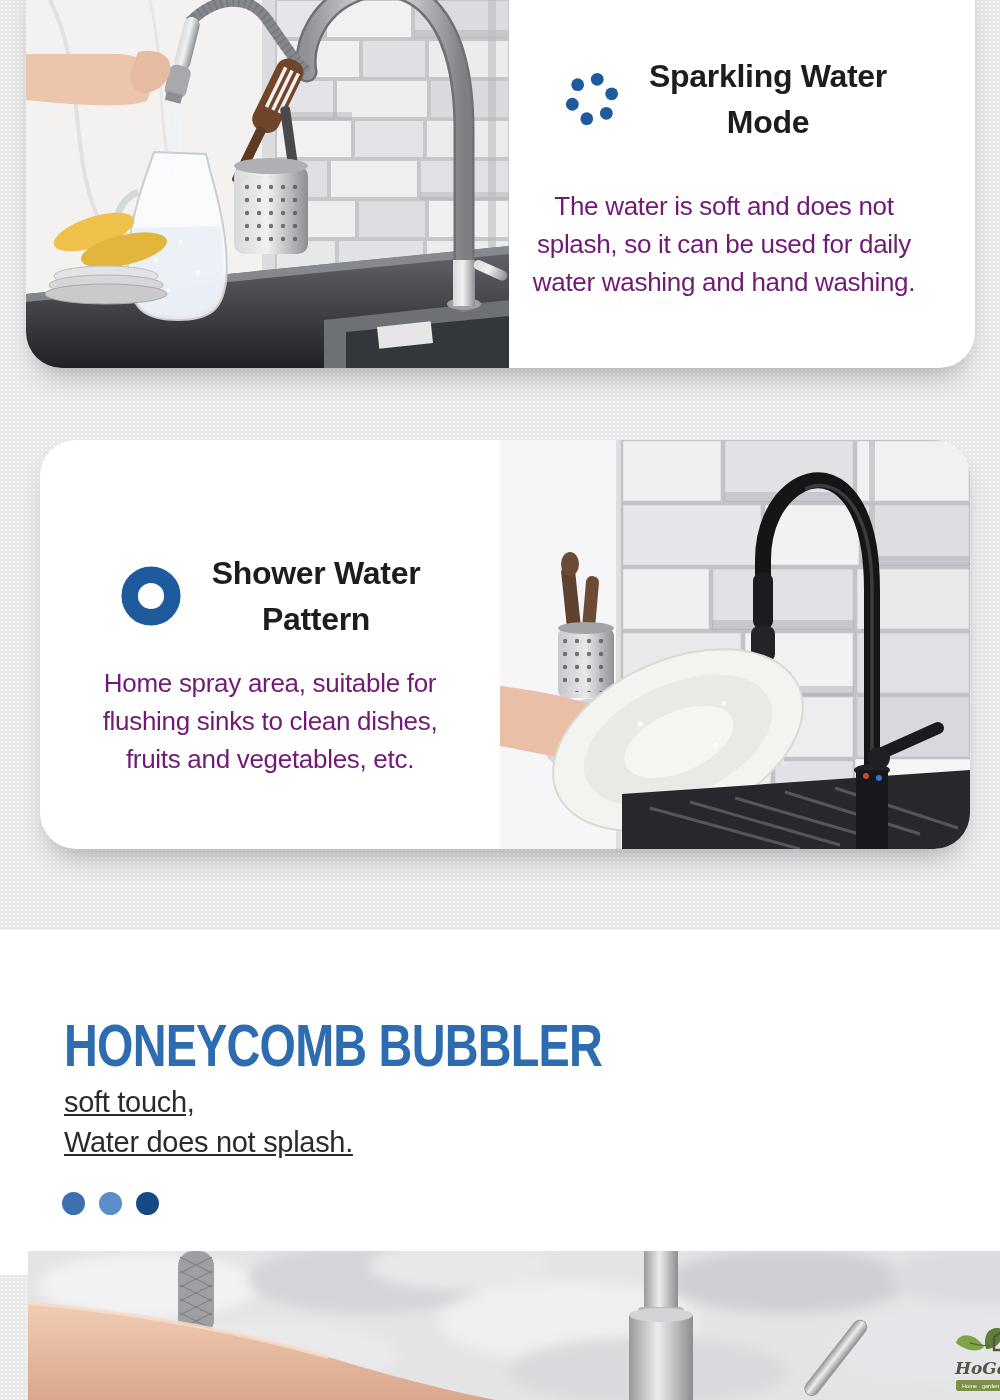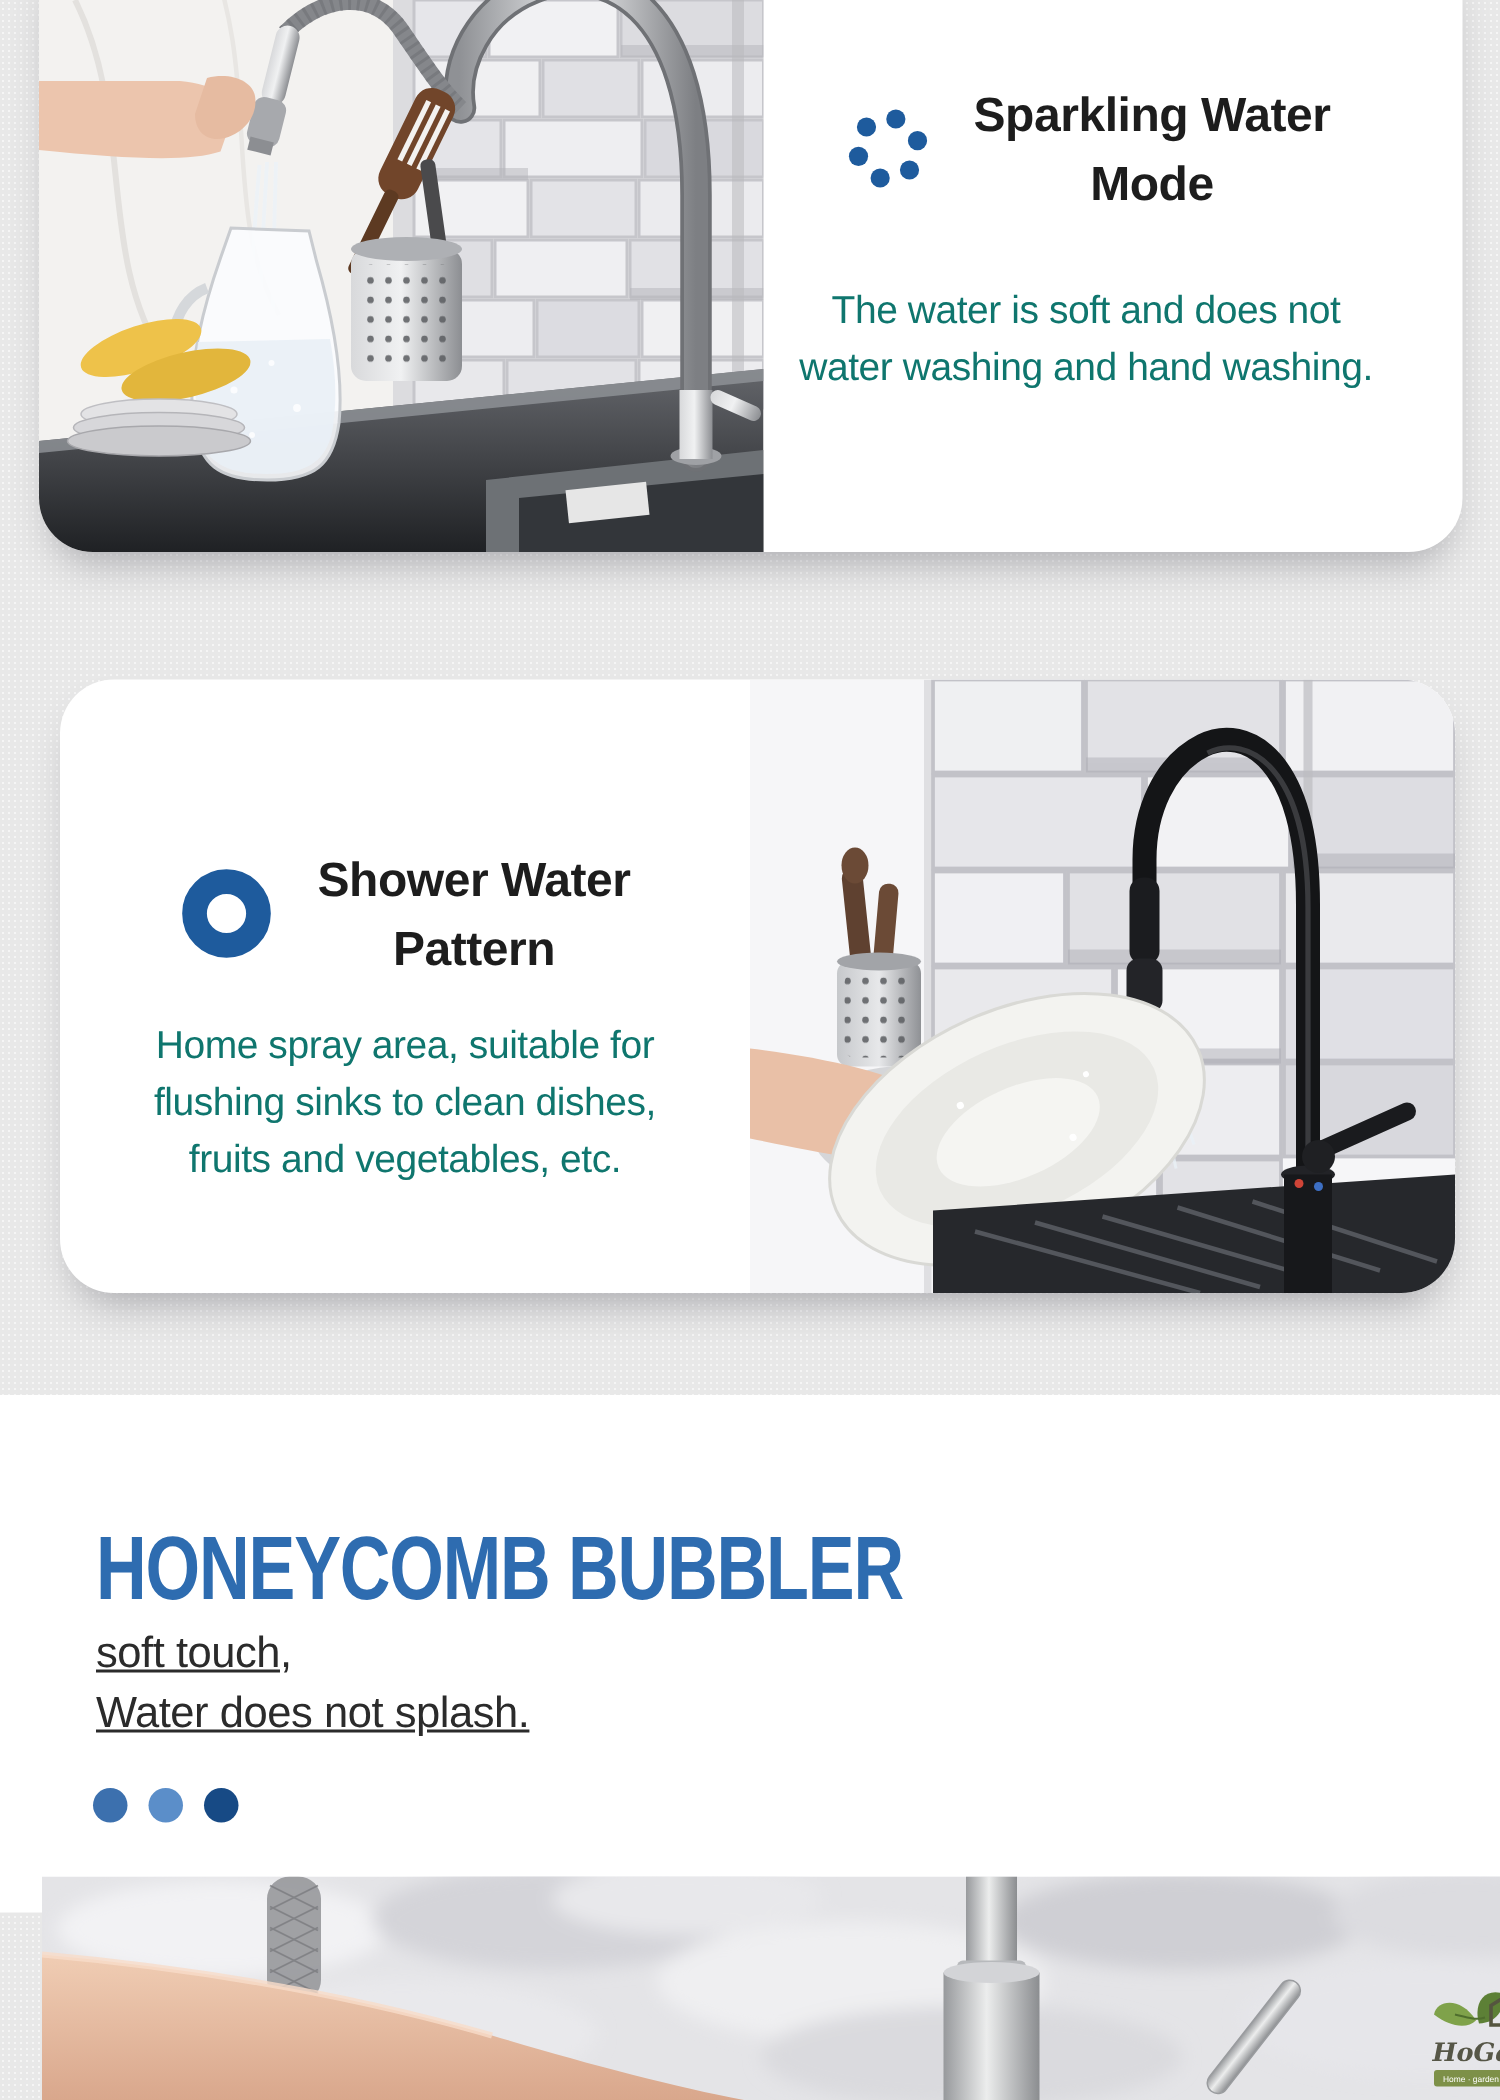--- a/index.html
+++ b/index.html
@@ -9,39 +9,39 @@
     background-image: radial-gradient(rgba(255,255,255,.55) .7px, rgba(0,0,0,0) .9px);
     background-size:4px 4px;
     font-family:"Liberation Sans", sans-serif;
     -webkit-font-smoothing:antialiased;
   }
   .card {
     position:absolute; background:#ffffff; border-radius:36px; overflow:hidden;
     box-shadow:0 16px 26px -10px rgba(90,90,100,.45);
   }
   .card1 { left:26px; top:-40px; width:949px; height:408px; }
-  .card2 { left:40px; top:453px; width:930px; height:409px; }
+  .card2 { left:40px; top:440px; width:930px; height:409px; }
   .photo { position:absolute; top:0; height:100%; }
   .photo svg { display:block; width:100%; height:100%; }
   .photo1 { left:0; width:483px; }
   .photo2 { right:0; width:470px; }
   .text-col { position:absolute; display:flex; flex-direction:column; align-items:center; }
   .card1 .text-col { left:483px; top:40px; width:430px; height:368px; }
   .card2 .text-col { left:0; top:0; width:460px; height:409px; }
   .head-row { display:flex; align-items:center; }
   .card1 .head-row { margin-top:53px; gap:26px; }
   .card2 .head-row { margin-top:110px; gap:30px; }
   .feat-icon { flex:0 0 auto; width:62px; height:62px; }
   .feat-title {
     margin:0; font-size:32px; font-weight:700; line-height:46px;
     color:#1d1d1d; text-align:center; letter-spacing:-.3px;
   }
   .feat-title span { display:block; }
   .feat-body {
-    margin:0; font-size:26px; line-height:38px; color:#0f766e;
+    margin:0; font-size:26px; line-height:38px; color:#701a75;
     text-align:center; letter-spacing:-.3px;
   }
   .card1 .feat-body { margin-top:42px; }
   .card2 .feat-body { margin-top:22px; }
   .feat-body span { display:block; }
 
   .honeycomb-section { position:absolute; left:0; top:930px; width:1000px; height:345px; background:#ffffff; }
   .hc-title {
     position:absolute; left:64px; top:86px; margin:0;
     font-size:60px; font-weight:700; line-height:1; letter-spacing:-1px;
@@ -191,20 +191,21 @@
             </g>
           </svg>
         </span>
         <h2 class="feat-title">
           <span>Sparkling Water</span>
           <span>Mode</span>
         </h2>
       </div>
       <p class="feat-body">
         <span>The water is soft and does not</span>
+        <span>splash, so it can be used for daily</span>
         <span>water washing and hand washing.</span>
       </p>
     </div>
   </section>
 
   <section class="card card2">
     <div class="text-col">
       <div class="head-row">
         <span class="feat-icon" style="color: rgb(30, 91, 157);">
           <svg viewBox="0 0 64 64" width="62" height="62">

